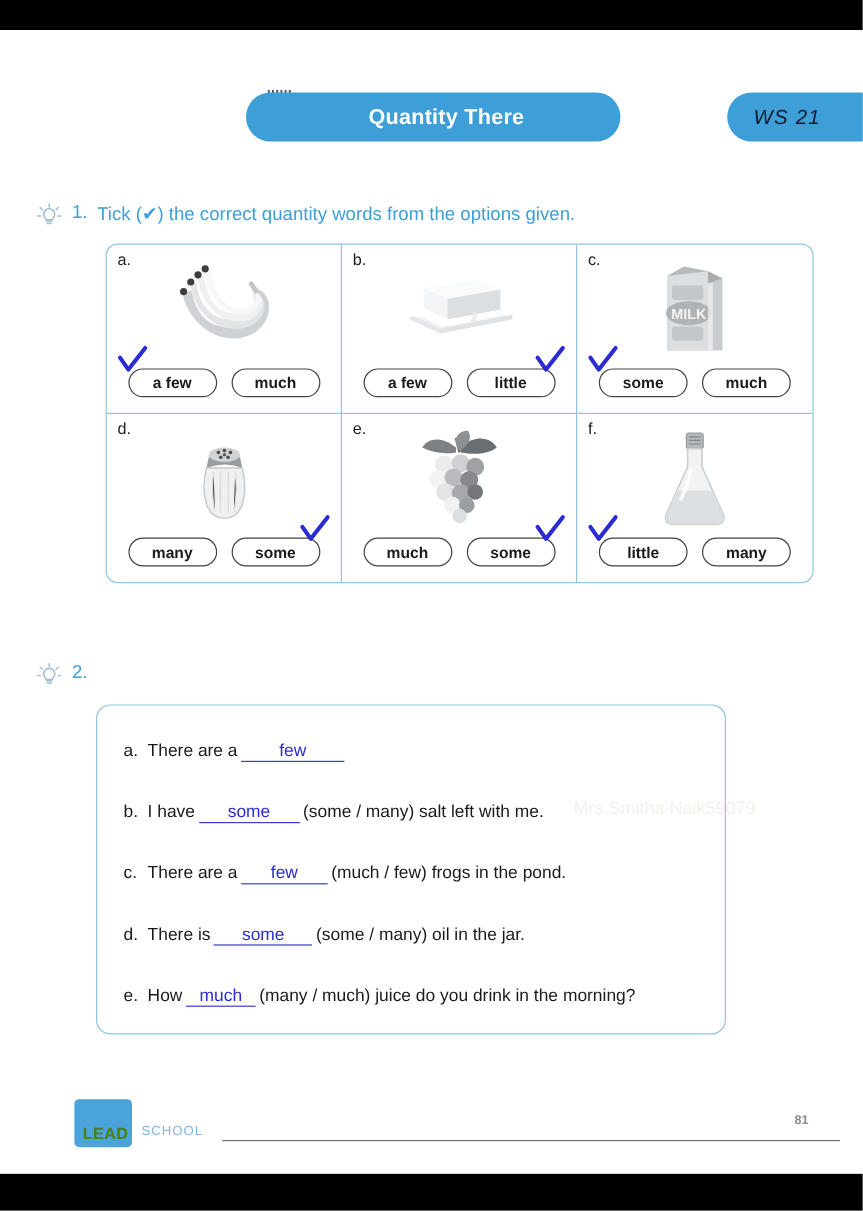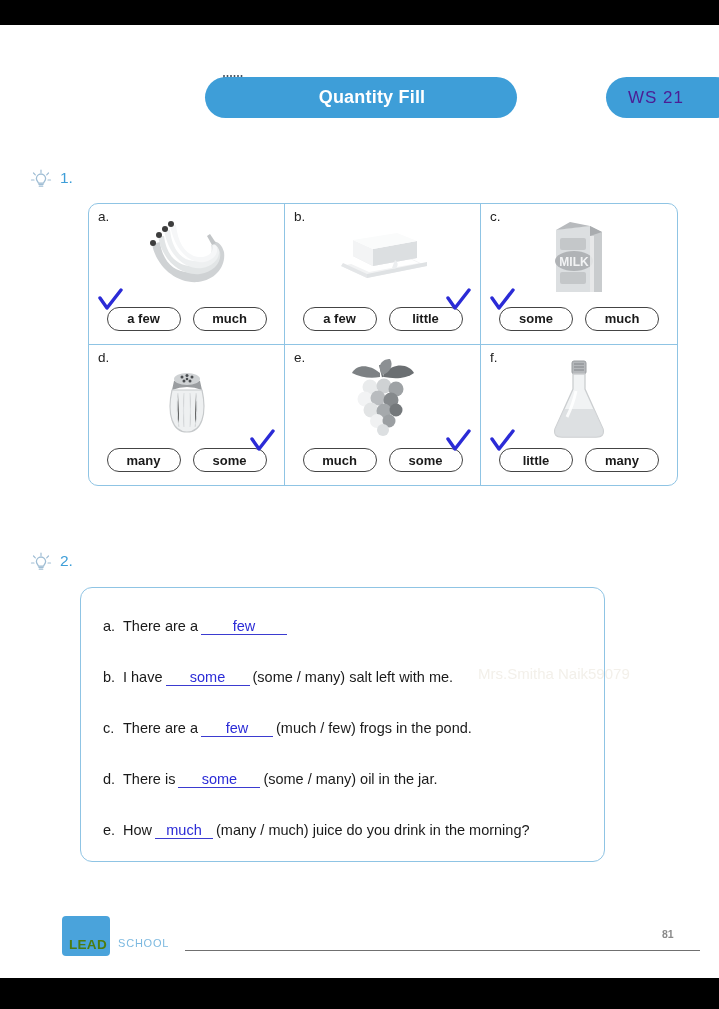--- a/index.html
+++ b/index.html
@@ -27,21 +27,21 @@
     padding-left:22px;
   }
   .note-icon {
     position:absolute; left:213px; top:48px; width:42px; height:46px;
   }
   .ws-pill {
     position:absolute; left:606px; top:52px; width:130px; height:41px;
     background:#3e9ed8; border-radius:21px;
     display:flex; align-items:center; padding-left:22px;
   }
-  .ws-pill .wst { color:#4c1d95; font-size:17px; letter-spacing:1px; }
+  .ws-pill .wst { color:#0f172a; font-size:17px; letter-spacing:1px;font-style:italic; }
 
   
   .q-row { position:absolute; display:flex; align-items:flex-start; }
   .q1 { left:30px; top:144px; }
   .q2 { left:30px; top:527px; }
   .bulb { width:22px; height:22px; margin-right:8px; flex:0 0 auto; }
   .q-num { color:#3e9ed8; font-size:15.5px; margin-right:8px; }
   .q-text { color:#3e9ed8; font-size:15.5px; white-space:nowrap; }
   .q2 .q-num, .q2 .q-text { font-size:15.5px; }
 
@@ -128,41 +128,42 @@
         <line x1="25" y1="2" x2="25" y2="9"></line>
           <line x1="28.5" y1="2" x2="28.5" y2="9"></line>
       </g>
       <circle cx="20" cy="22" r="8" fill="#3e9ed8"></circle>
       <text x="20" y="27" font-size="13" font-family="Liberation Sans, sans-serif" font-weight="bold" fill="#ffffff" text-anchor="middle">G</text>
       <circle cx="30" cy="33" r="7" fill="#e8f2f9" stroke="#b9d4e6" stroke-width="1"></circle>
       <path d="M27 32 h6 M27 35 h6" stroke="#5b9fd0" stroke-width="1.2"></path>
     </svg>
   </div>
   <div class="title-pill">
-    <span class="ttl">Quantity Fill</span>
+    <span class="ttl">Quantity There</span>
   </div>
   <div class="ws-pill">
     <span class="wst">WS  21</span>
   </div>
 
   <div class="q-row q1">
     <span class="bulb">
       <svg width="22" height="22" viewBox="0 0 22 22">
         <g stroke="#9fbdd4" stroke-width="1.2" stroke-linecap="round">
           <line x1="11" y1="1" x2="11" y2="3.5"></line>
           <line x1="3.5" y1="4" x2="5.3" y2="5.8"></line>
           <line x1="18.5" y1="4" x2="16.7" y2="5.8"></line>
           <line x1="1.5" y1="11" x2="4" y2="11"></line>
           <line x1="20.5" y1="11" x2="18" y2="11"></line>
         </g>
         <path d="M11 5 a4.6 4.6 0 0 1 4.6 4.6 c0 2.1 -1.6 3.2 -2.1 4.6 h-5 c-0.5 -1.4 -2.1 -2.5 -2.1 -4.6 A4.6 4.6 0 0 1 11 5 z" fill="none" stroke="#9fbdd4" stroke-width="1.3"></path>
         <path d="M8.9 15.3 h4.2 M9.3 17.2 h3.4" stroke="#9fbdd4" stroke-width="1.3" stroke-linecap="round"></path>
       </svg>
     </span>
     <span class="q-num">1.</span>
+    <span class="q-text">Tick (✔) the correct quantity words from the options given.</span>
   </div>
 
   <div class="tick-table">
 
     <div class="cell">
       <span class="cell-label">a.</span>
       <div class="cell-art">
         <svg width="110" height="76" viewBox="0 0 110 76">
           <path d="M20 28 C24 50 44 68 66 66 C84 64 94 50 92 36 C90 28 84 24 80 26 C84 38 76 54 60 56 C42 58 30 44 28 26 z" fill="#cfd2d4"></path>
           <path d="M26 20 C30 44 48 60 68 58 C82 56 90 46 88 36 C86 30 82 27 79 29 C82 40 74 50 60 50 C44 50 34 38 32 20 z" fill="#e2e5e6"></path>

